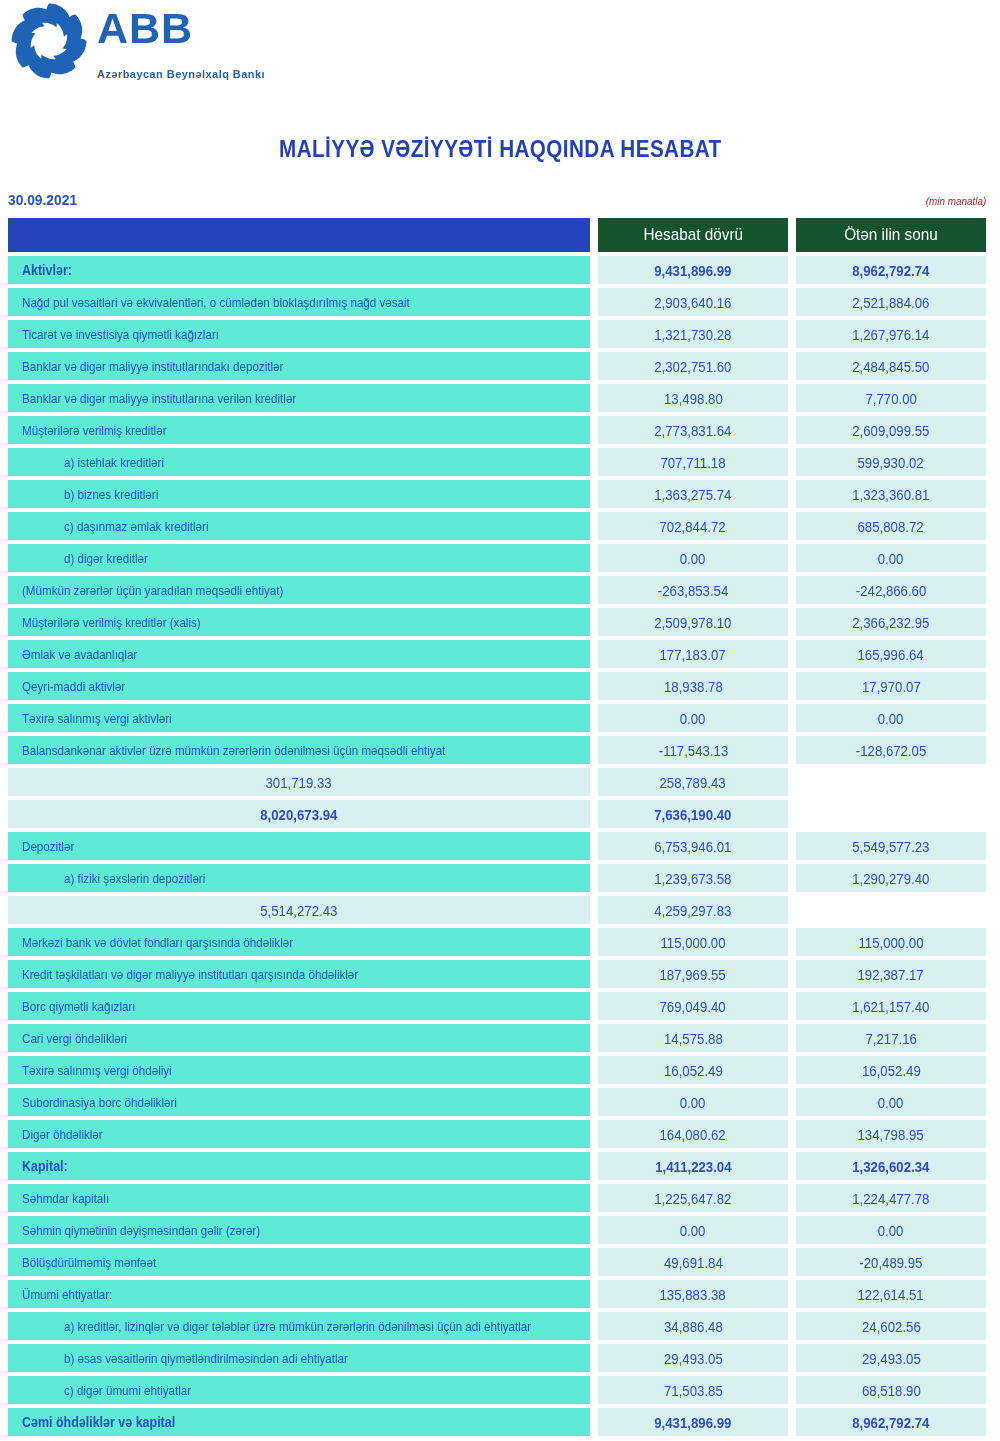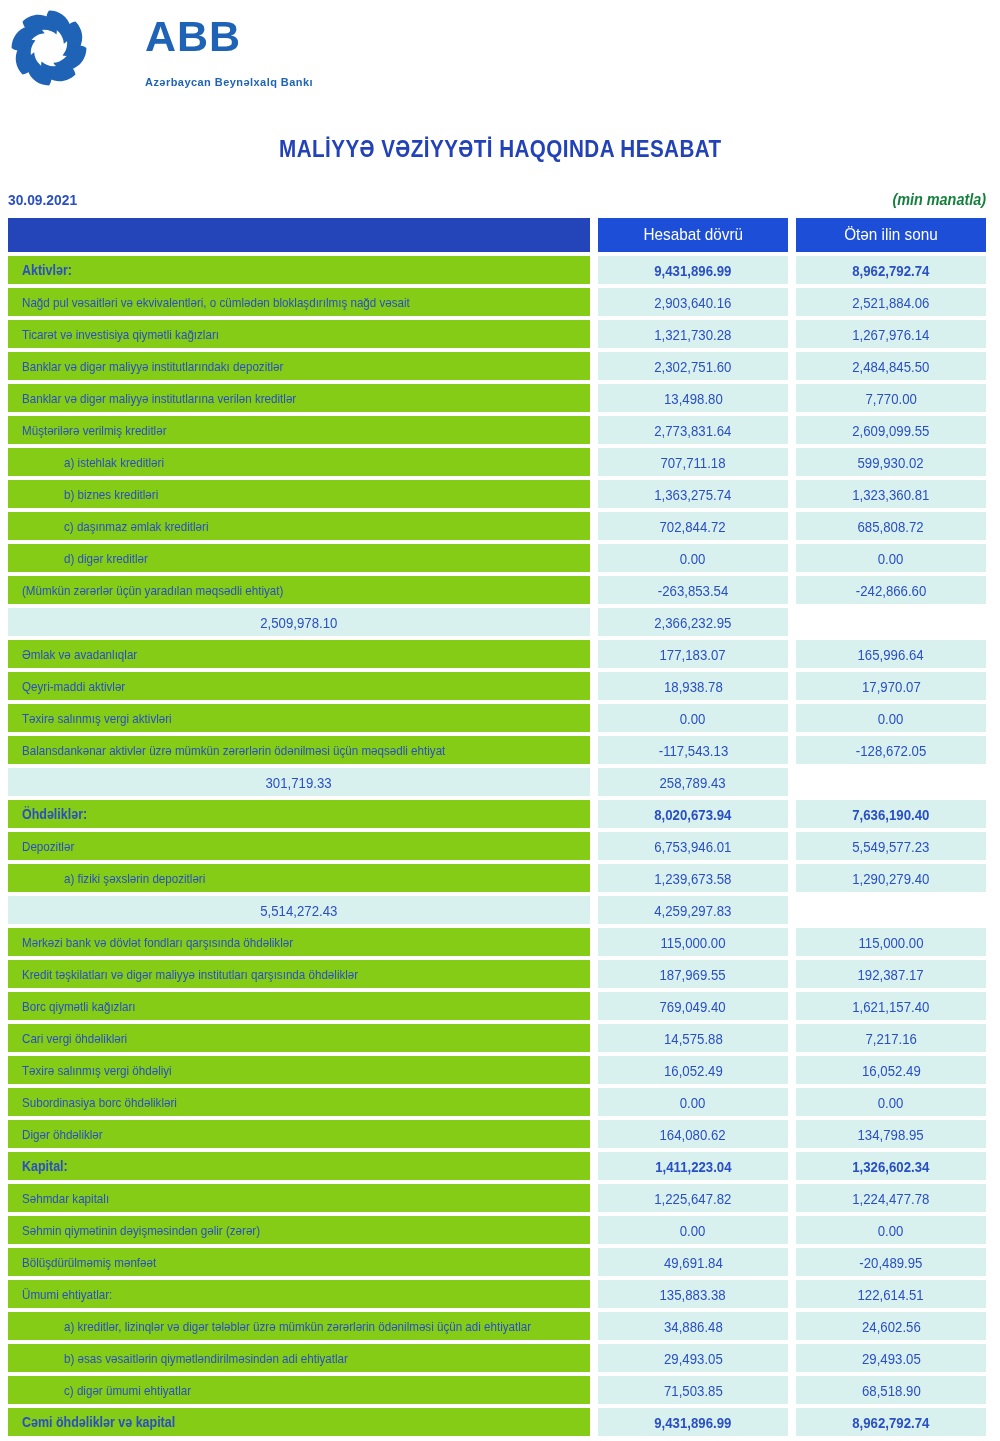--- a/index.html
+++ b/index.html
@@ -1,48 +1,48 @@
 <!DOCTYPE html>
 <html><head>
 <meta charset="utf-8">
 <style>
   * { margin:0; padding:0; box-sizing:border-box; }
   html,body { background:#ffffff; }
   body { font-family:"Liberation Sans", sans-serif; }
   .page { position:relative; width:1000px; height:1441px; background:#ffffff; overflow:hidden; }
 
   
-  .logo-wrap { position:absolute; top:8px; left:10px; display:flex; align-items:center;gap:48px; }
+  .logo-wrap { position:absolute; top:0; left:10px; display:flex; align-items:flex-end; }
   .logo-mark { width:78px; height:78px; }
   .logo-textblock { margin-left:9px; margin-top:8px; }
   .logo-abb { font-size:43px; font-weight:700; color:#1e63b5; line-height:40px; letter-spacing:1px; }
   .logo-tagline { font-size:11px; font-weight:700; color:#1e63b5; letter-spacing:0.45px; margin-top:20px; }
 
   
   .title { position:absolute; top:135px; left:0; width:100%; text-align:center;
            font-size:24px; font-weight:700; color:#2342b8; }
   .title span { display:inline-block; transform:scaleX(0.86); transform-origin:center; letter-spacing:0.5px; white-space:nowrap; }
   .meta { position:absolute; top:191px; left:8px; width:978px; display:flex; justify-content:space-between; align-items:baseline;gap:16px; }
   .meta-date { font-size:15px; font-weight:700; color:#2a4fc2; }
   .meta-date span { display:inline-block; transform:scaleX(0.92); transform-origin:left center; }
-  .meta-unit { font-size:16px; font-style:italic; font-weight:700; color:#15803d; }
+  .meta-unit { font-size:11px; font-style:italic; font-weight:400; color:#b91c1c; }
   .meta-unit span { display:inline-block; transform:scaleX(0.9); transform-origin:right center; }
 
   
   .fin-table { position:absolute; top:218px; left:8px; width:978px; }
   .hrow, .trow { display:grid; grid-template-columns:582px 190px 190px; column-gap:8px; margin-bottom:4px; }
   .hrow { height:34px; }
   .hcell { display:flex; align-items:center; justify-content:center; }
   .hcell.corner { background:#2444b9; }
-  .hcell.teal { background:#1d4ed8; color:#ffffff; font-size:17px; }
+  .hcell.teal { background:#14532d; color:#ffffff; font-size:17px; }
   .hcell.teal span { display:inline-block; transform:scaleX(0.9); transform-origin:center; white-space:nowrap; }
 
   .trow { height:28px; }
   .cell { display:flex; align-items:center; overflow:hidden; }
-  .cell.label { background:#84cc16; padding-left:14px; color:#2a4fc2; font-size:13.5px; }
+  .cell.label { background:#5eead4; padding-left:14px; color:#2a4fc2; font-size:13.5px; }
   .trow.indent .cell.label { padding-left:56px; }
   .cell.label span { display:inline-block; transform:scaleX(0.86); transform-origin:left center; white-space:nowrap; }
   .cell.val { background:#d9f1ee; justify-content:center; color:#2a4fc2; font-size:15px; }
   .cell.val span { display:inline-block; transform:scaleX(0.88); transform-origin:center; white-space:nowrap; }
   .trow.bold .cell { font-weight:700; }
   .trow.bold .cell.label { font-size:14.5px; }
 </style>
 </head>
 <body>
 
@@ -204,20 +204,23 @@
             <span>(Mümkün zərərlər üçün yaradılan məqsədli ehtiyat)</span>
           </div>
           <div class="cell val">
             <span>-263,853.54</span>
           </div>
           <div class="cell val">
             <span>-242,866.60</span>
           </div>
         </div>
         <div class="trow">
+          <div class="cell label">
+            <span>Müştərilərə verilmiş kreditlər (xalis)</span>
+          </div>
           <div class="cell val">
             <span>2,509,978.10</span>
           </div>
           <div class="cell val">
             <span>2,366,232.95</span>
           </div>
         </div>
         <div class="trow">
           <div class="cell label">
             <span>Əmlak və avadanlıqlar</span>
@@ -264,23 +267,20 @@
         </div>
         <div class="trow">
           <div class="cell val">
             <span>301,719.33</span>
           </div>
           <div class="cell val">
             <span>258,789.43</span>
           </div>
         </div>
         <div class="trow bold">
-          <div class="cell label">
-            <span>Öhdəliklər:</span>
-          </div>
           <div class="cell val">
             <span>8,020,673.94</span>
           </div>
           <div class="cell val">
             <span>7,636,190.40</span>
           </div>
         </div>
         <div class="trow">
           <div class="cell label">
             <span>Depozitlər</span>

